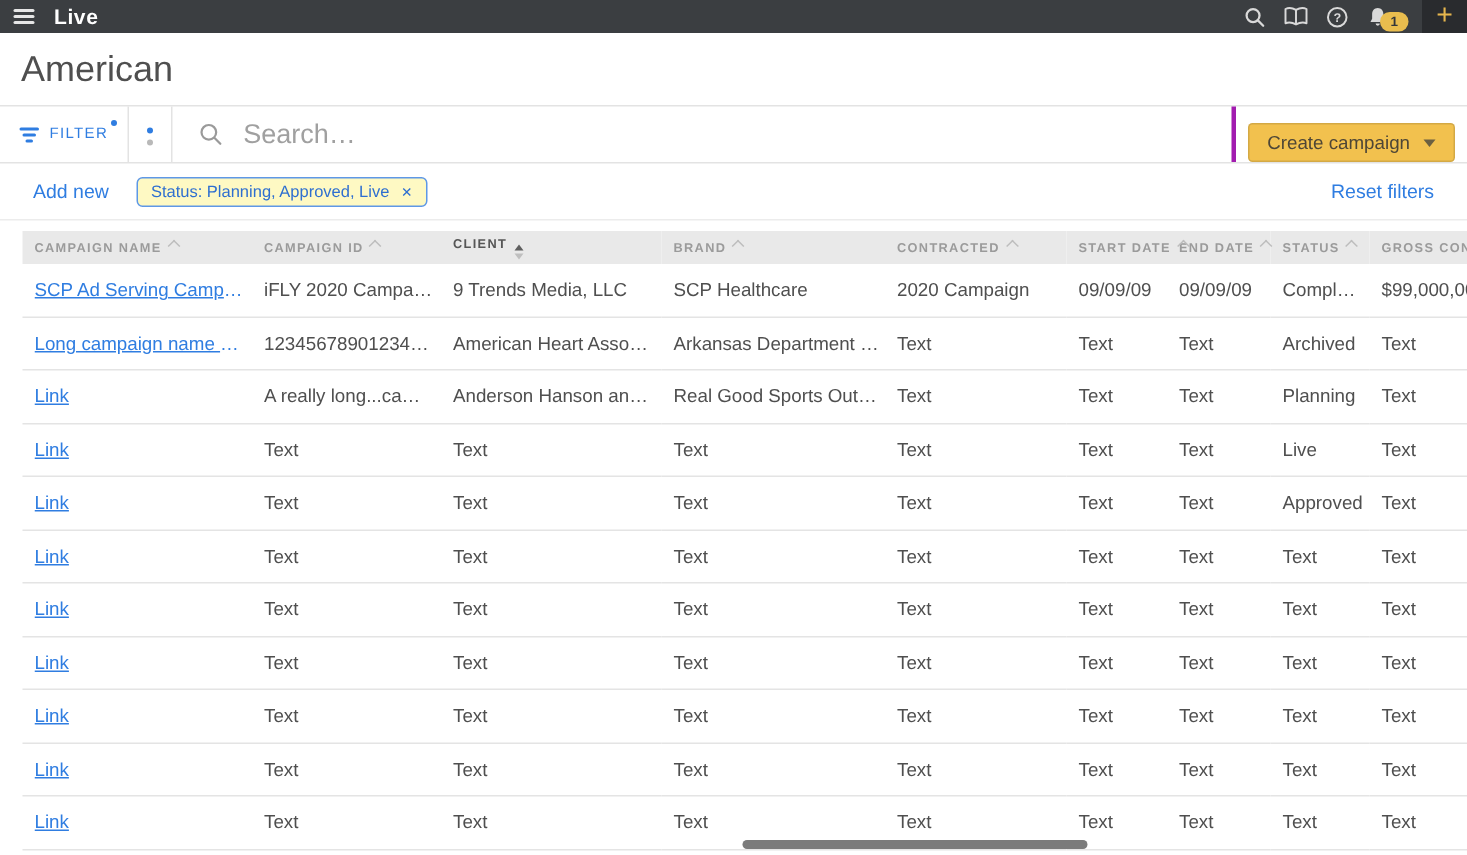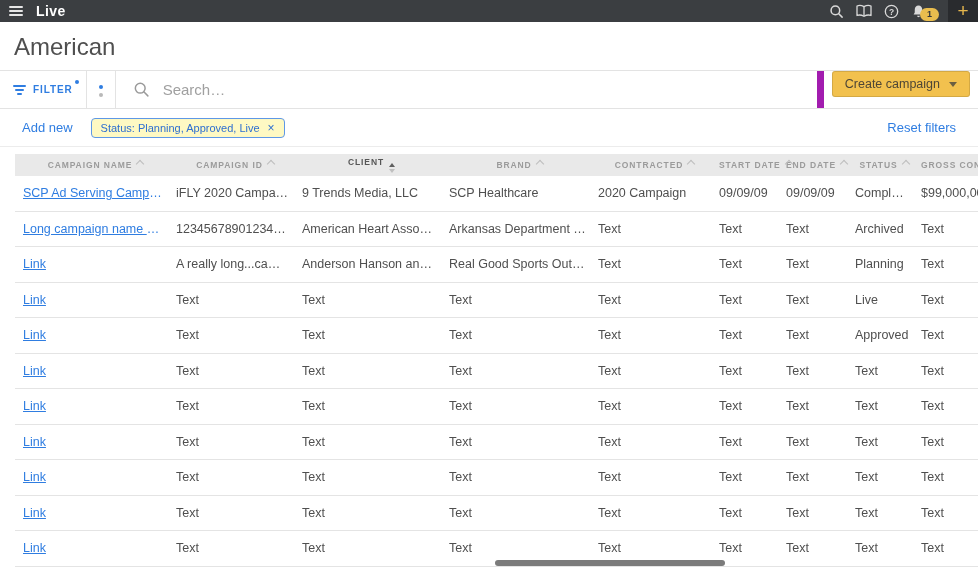--- a/index.html
+++ b/index.html
@@ -30,58 +30,58 @@
   .page-title{font-size:24px;color:#4f4f4f;font-weight:400;padding:11px 0 9px 14px;}
   
   .toolbar{height:37px;border-top:1px solid #e3e3e3;border-bottom:1px solid #e3e3e3;display:flex;align-items:stretch;}
   .vdiv{width:1px;background:#e3e3e3;}
   .filter-btn{display:flex;align-items:center;gap:7px;padding:0 13px;cursor:pointer;position:relative;}
   .filter-icon{display:flex;flex-direction:column;gap:2px;align-items:flex-start;}
   .filter-icon i{display:block;height:2px;background:#2f7de1;border-radius:1px;}
   .filter-icon i:nth-child(1){width:13px;}
   .filter-icon i:nth-child(2){width:9px;margin-left:2px;}
   .filter-icon i:nth-child(3){width:5px;margin-left:4px;}
-  .filter-label{color:#2f7de1;font-size:10px;font-weight:700;letter-spacing:.9px;}
+  .filter-label{color:#2f7de1;font-size:10px;font-weight:400;letter-spacing:.9px;}
   .filter-dot{position:absolute;top:9px;right:7px;width:4px;height:4px;border-radius:50%;background:#2f7de1;}
   .view-block{display:flex;align-items:center;gap:9px;padding:0 12px;cursor:pointer;}
   .view-texts{display:flex;flex-direction:column;justify-content:center;line-height:1.1;}
   .view-label{font-size:8px;color:#9a9a9a;letter-spacing:1.1px;margin-bottom:1px;}
   .view-value{font-size:15px;color:#4a4a4a;}
   .view-dots{display:flex;flex-direction:column;gap:4px;margin-top:2px;}
   .view-dots i{width:4px;height:4px;border-radius:50%;display:block;}
   .view-dots .d-blue{background:#2f7de1;}
   .view-dots .d-gray{background:#b9b9b9;}
   .search-box{flex:1;display:flex;align-items:center;gap:11px;padding-left:17px;}
   .search-box input{
-    border:none;outline:none;flex:1;font-size:15px;color:#1d4ed8;background:transparent;
+    border:none;outline:none;flex:1;font-size:18px;color:#1d4ed8;background:transparent;
     font-family:"Liberation Sans", sans-serif;
   }
   .search-box input::placeholder{color:#a0a0a0;}
-  .create-wrap{display:flex;align-items:flex-start;padding:0 8px;border-left:7px solid #a21caf;}
+  .create-wrap{display:flex;align-items:flex-end;padding:0 8px;border-left:3px solid #a21caf;}
   .create-btn{
     background:#f2c14e;border:1px solid rgba(0,0,0,.12);border-radius:3px;
     padding:5px 12px;font-size:12.5px;color:#4e4636;display:flex;align-items:center;gap:9px;
     cursor:pointer;font-family:"Liberation Sans", sans-serif;
   }
   .create-caret{width:0;height:0;border-left:4px solid transparent;border-right:4px solid transparent;border-top:5px solid #6b5f41;}
   
   .filter-row{height:37px;display:flex;align-items:center;padding:0 20px;border-bottom:1px solid #ececec;}
   .add-new{color:#2f7de1;font-size:13px;margin:0 18px 0 2px;text-decoration:none;cursor:pointer;}
   .chip{
     display:inline-flex;align-items:flex-start;gap:8px;border:1px solid #5e98e6;background:#fef9c3;
     color:#2e6fd0;border-radius:4px;padding:3px 9px;font-size:11px;cursor:default;
   }
   .chip-close{cursor:pointer;font-size:12px;line-height:1;color:#2e6fd0;}
   .reset{margin-left:auto;color:#2f7de1;font-size:13px;text-decoration:none;cursor:pointer;margin-right:2px;}
   
   .table-zone{margin:7px 0 0 15px;}
   table{border-collapse:collapse;table-layout:fixed;width:998px;}
   th{
     background:#e9e9e9;height:22px;font-size:8.5px;letter-spacing:.9px;color:#9b9b9b;
-    font-weight:700;text-align:center;padding:0 0 0 8px;white-space:nowrap;overflow:visible;cursor:pointer;
+    font-weight:700;text-align:left;padding:0 0 0 8px;white-space:nowrap;overflow:visible;cursor:pointer;
   }
   th.sorted{color:#565656;}
   .caret{
     width:5px;height:5px;border-left:1.4px solid #bdbdbd;border-top:1.4px solid #bdbdbd;
     transform:rotate(45deg);display:inline-block;margin-left:5px;vertical-align:1px;
   }
   .sort-stack{display:none;}
   th.sorted .sort-stack{display:inline-flex;flex-direction:column;margin-left:5px;vertical-align:-2px;}
   .tri-up{width:0;height:0;border-left:3px solid transparent;border-right:3px solid transparent;border-bottom:4px solid #5f5f5f;display:block;margin-bottom:2px;}
   .tri-down{width:0;height:0;border-left:3px solid transparent;border-right:3px solid transparent;border-top:4px solid #bfbfbf;display:block;}

